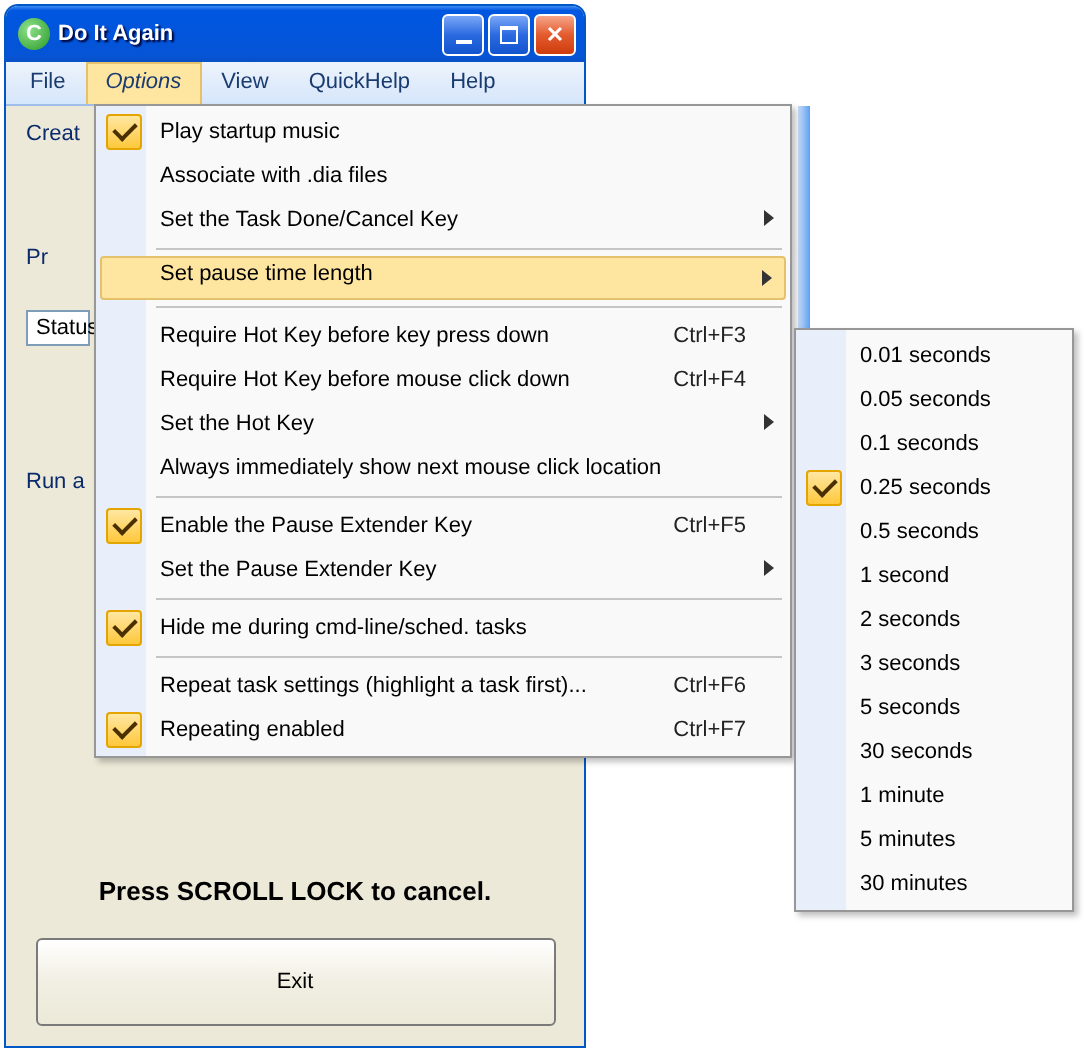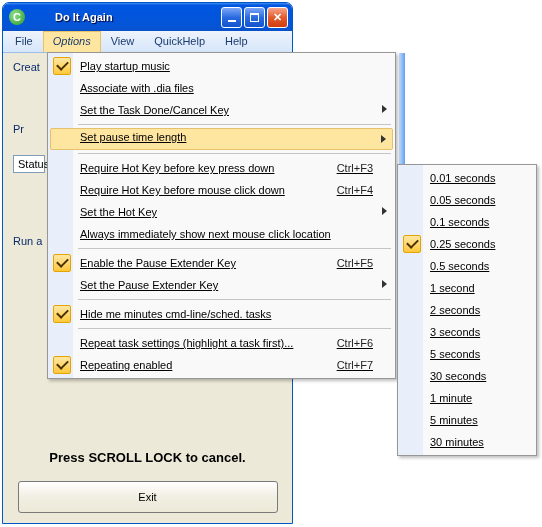--- a/index.html
+++ b/index.html
@@ -2,42 +2,42 @@
 <html><head>
 <meta charset="utf-8">
 <style>
   * { box-sizing: border-box; font-family: Tahoma, sans-serif; font-size: 11px; }
   body { margin: 0; background: #fff; width: 542px; height: 527px; position: relative; overflow: hidden; }
 
   .window { position: absolute; left: 2px; top: 2px; width: 291px; height: 522px; border: 1px solid #0058c7; border-radius: 7px 7px 0 0; background: #ece9d8; display: flex; flex-direction: column; }
 
   .titlebar { height: 28px; background: linear-gradient(to bottom, #3f8cf3 0%, #0157e0 8%, #0155dd 40%, #0654d6 88%, #0850c6 100%); border-radius: 6px 6px 0 0; display: flex; align-items: center; padding: 0 4px 0 6px; color: #fff; font-weight: bold; font-size: 13px; }
   .title-icon { width: 16px; height: 16px; margin-right: 4px; background: radial-gradient(circle at 35% 35%, #8de08a, #2a9a27); border-radius: 50%; display:flex;align-items:center;justify-content:center;color:#fff;font-weight:bold;font-size:11px; }
-  .title-text { flex: 1; text-shadow: 1px 1px 1px #003; margin-left: 26px; }
+  .title-text { flex: 1; text-shadow: 1px 1px 1px #003; }
   .win-btns { display: flex; gap: 2px; }
   .win-btn { width: 21px; height: 21px; border-radius: 3px; border: 1px solid #fff; display:flex; align-items:center; justify-content:center; color:#fff; font-weight:bold; font-family: Arial; }
   .min-btn, .max-btn { background: linear-gradient(to bottom, #7ba7f7, #2a6ae0 50%, #1254ce); }
   .close-btn { background: linear-gradient(to bottom, #f7a58a, #e35b2e 50%, #cf3c0d); }
   .min-s { width:8px;height:2px;background:#fff;margin-top:8px;}
   .max-s { width:9px;height:9px;border:1px solid #fff;border-top:2px solid #fff;}
   .close-s::before { content:"✕"; font-size:11px; }
 
   .menubar { height: 22px; background: linear-gradient(to bottom, #edf3fb, #d6e6fb); border-bottom: 1px solid #9ebde8; display: flex; align-items: stretch; padding-left: 2px; }
   .menubar-item { padding: 4px 10px 0 10px; color: #1a3b70; cursor: default; }
   .menubar-item.open { background: #ffe6a0; border: 1px solid #e6c16b; border-bottom: none; padding: 3px 9px 0 9px; font-style: italic; }
 
   .body-area { flex:1; padding: 8px 10px 10px 10px; display:flex; flex-direction:column; gap:6px; }
   .frag { color:#0a2a6b; font-size:11px; }
   .status-box { border:1px solid #7f9db9; background:#fff; padding:2px 4px; width:32px; }
   .scroll-text { text-align:center; margin: 12px 0 10px 0; font-size:13px;font-weight:bold; }
-  .exit-btn { width: 260px; height: 32px; margin: 0 auto; border: 1px solid #7a7a7a; border-radius: 3px; background: linear-gradient(to bottom, #fff, #f1efe2 50%, #ece9d8); font-size: 13px; display:flex;align-items:center;justify-content:center;text-align:center; }
+  .exit-btn { width: 260px; height: 44px; margin: 0 auto; border: 1px solid #7a7a7a; border-radius: 3px; background: linear-gradient(to bottom, #fff, #f1efe2 50%, #ece9d8); font-size: 13px; display:flex;align-items:center;justify-content:center;text-align:center; }
 
   .menu { position: absolute; background: linear-gradient(to right, #e9effa 0, #e9effa 25px, #f9f9f9 25px, #f9f9f9 100%); border: 1px solid #979797; box-shadow: 2px 2px 3px rgba(0,0,0,.25); padding: 2px; }
   .options-menu { left: 47px; top: 52px; width: 349px; }
-  .mi { display:flex; align-items:center; height: 22px; padding: 0 20px 0 30px; position: relative; cursor: default; text-decoration: underline; }
+  .mi { display:flex; align-items:center; height: 22px; padding: 0 20px 0 30px; position: relative; cursor: default; }
   .mi.hl { background: #ffe6a0; border: 1px solid #e6c16b; border-radius: 2px; padding: 0 19px 4px 29px; height:22px;text-align:right; }
   .mi .shortcut { margin-left: auto; padding-left: 20px; color: #222; }
   .mi .arrow { position:absolute; right:6px; top:6px; border-left:5px solid #333; border-top:4px solid transparent; border-bottom:4px solid transparent; }
   .sep { height: 1px; margin: 3px 2px 3px 28px; background: #c5c5c5; }
   .chk { position: absolute; left: 3px; top: 2px; width: 18px; height: 18px; background: linear-gradient(to bottom, #ffe7a2, #ffc83c); border: 1px solid #e5a500; border-radius: 2px; display:flex;align-items:center;justify-content:center; }
   .chk::after { content:""; width:9px; height:5px; border-left:2px solid #4a3000; border-bottom:2px solid #4a3000; transform: rotate(-45deg); margin-top:-3px; }
 
   .submenu { left: 397px; top: 164px; width: 140px; }
   .submenu .mi { padding-right: 10px; }
 
@@ -131,21 +131,21 @@
       <span>Enable the Pause Extender Key</span>
       <span class="shortcut">Ctrl+F5</span>
     </div>
     <div class="mi">
       <span>Set the Pause Extender Key</span>
       <div class="arrow"></div>
     </div>
     <div class="sep"></div>
     <div class="mi">
       <div class="chk"></div>
-      <span>Hide me minutes cmd-line/sched. tasks</span>
+      <span>Hide me during cmd-line/sched. tasks</span>
     </div>
     <div class="sep"></div>
     <div class="mi">
       <span>Repeat task settings (highlight a task first)...</span>
       <span class="shortcut">Ctrl+F6</span>
     </div>
     <div class="mi">
       <div class="chk"></div>
       <span>Repeating enabled</span>
       <span class="shortcut">Ctrl+F7</span>

